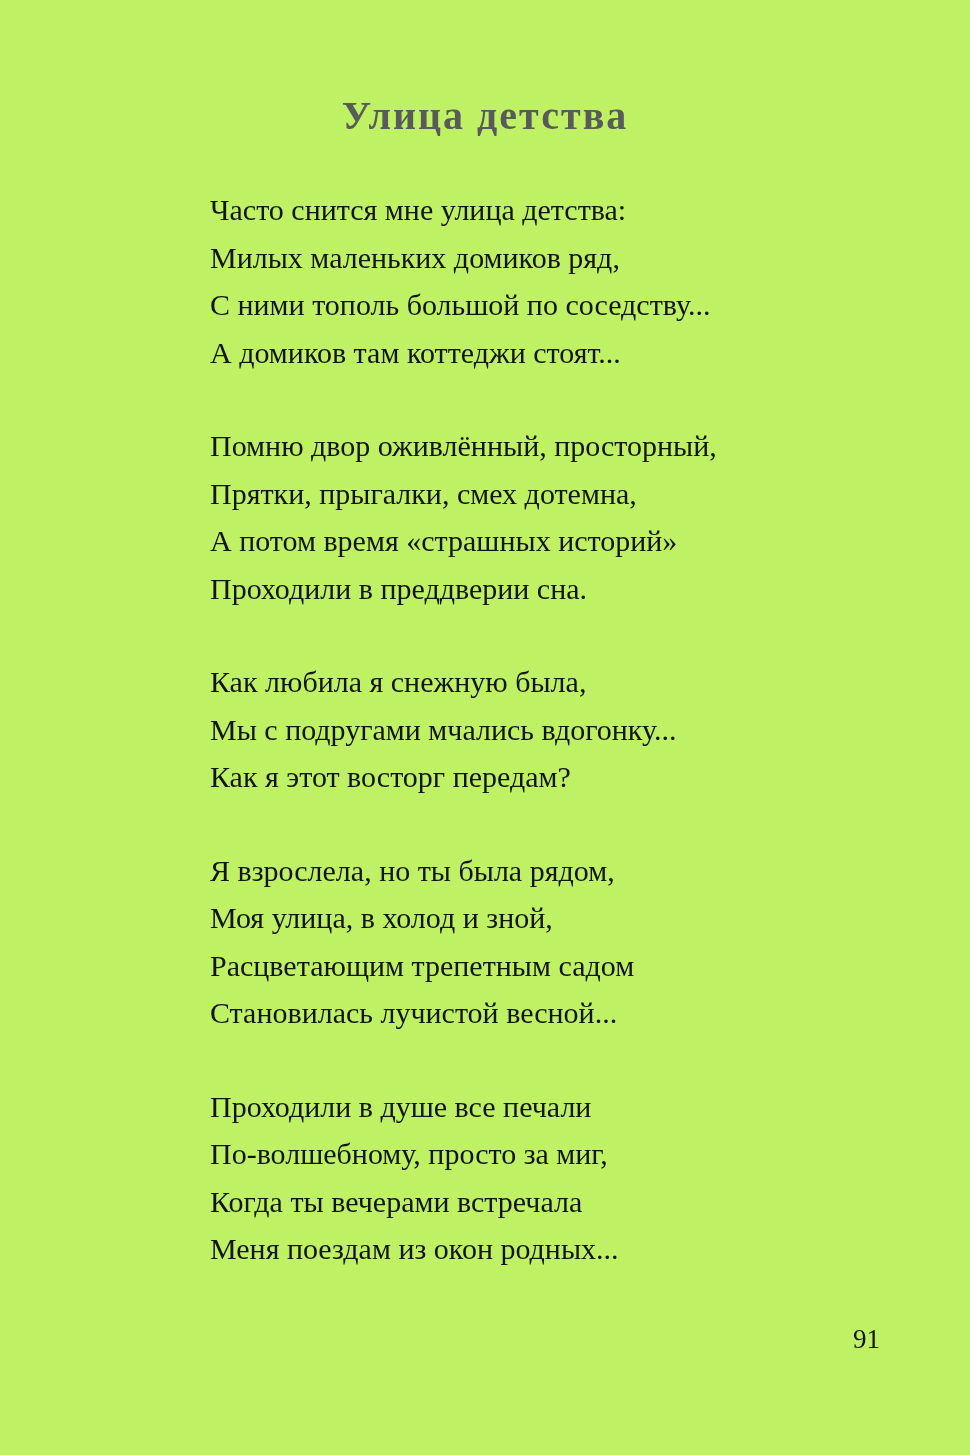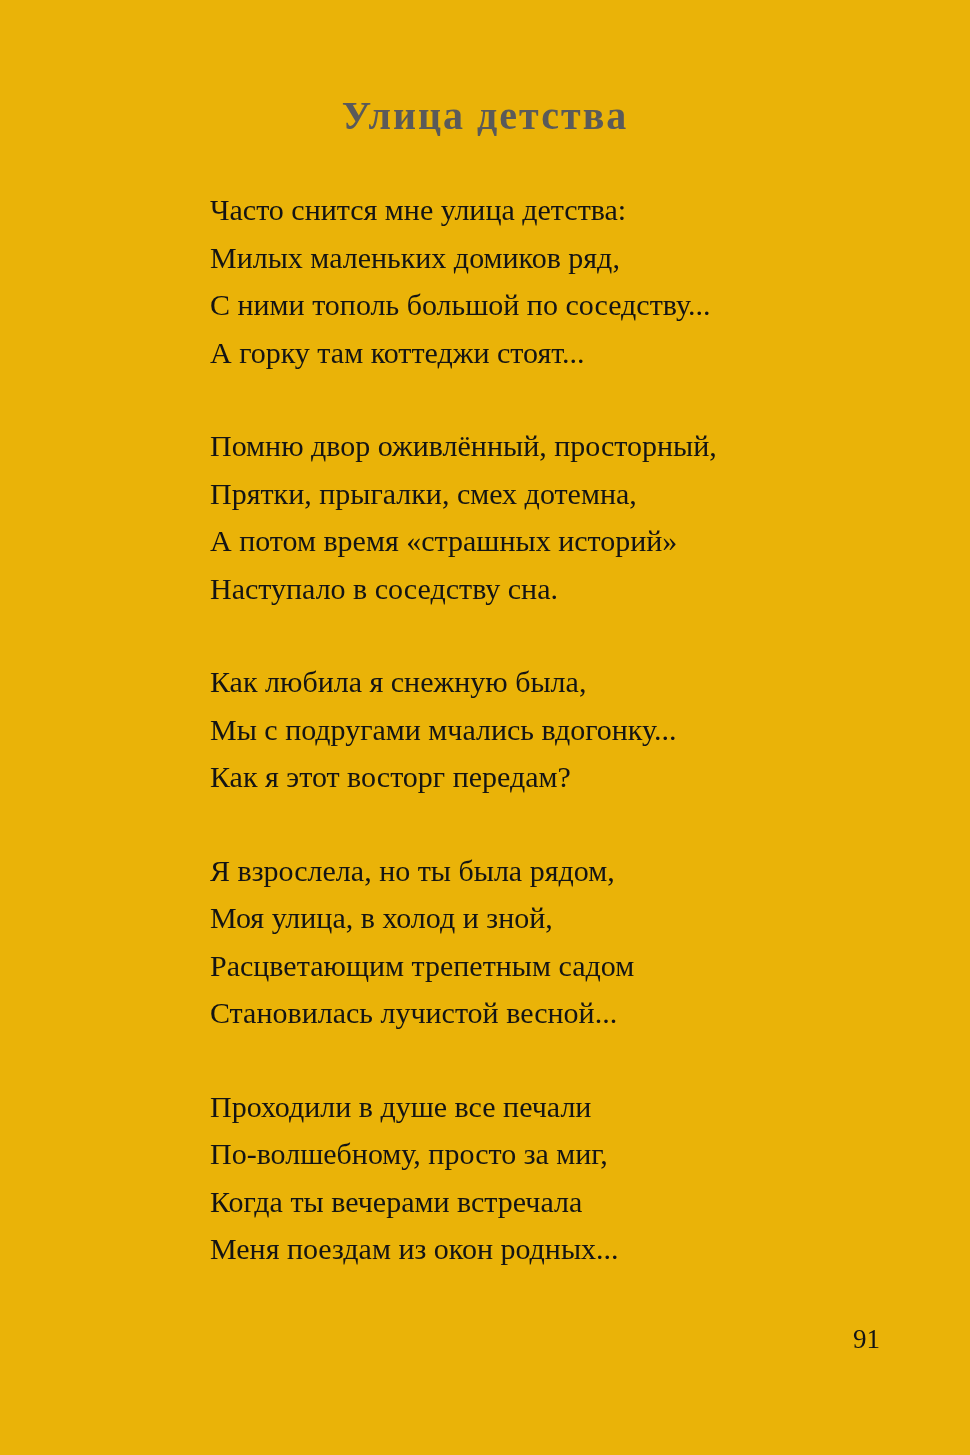--- a/index.html
+++ b/index.html
@@ -4,21 +4,21 @@
 <style>
   html, body {
     margin: 0;
     padding: 0;
     background: #ffffff;
   }
   .page {
     position: relative;
     width: 970px;
     height: 1455px;
-    background: #eab308;
+    background: #bef264;
     overflow: hidden;
     font-family: "Liberation Serif", serif;
   }
   .poem-title {
     margin: 0;
     padding-top: 92px;
     text-align: center;
     font-family: "Liberation Serif", serif;
     font-size: 40px;
     font-weight: bold;
@@ -54,28 +54,28 @@
 <div class="page">
 
   <h1 class="poem-title">Улица детства</h1>
 
   <div class="poem">
 
     <div class="stanza">
       <div class="line">Часто снится мне улица детства:</div>
       <div class="line">Милых маленьких домиков ряд,</div>
       <div class="line">С ними тополь большой по соседству...</div>
-      <div class="line">А горку там коттеджи стоят...</div>
+      <div class="line">А домиков там коттеджи стоят...</div>
     </div>
 
     <div class="stanza">
       <div class="line">Помню двор оживлённый, просторный,</div>
       <div class="line">Прятки, прыгалки, смех дотемна,</div>
       <div class="line">А потом время «страшных историй»</div>
-      <div class="line">Наступало в соседству сна.</div>
+      <div class="line">Проходили в преддверии сна.</div>
     </div>
 
     <div class="stanza">
       <div class="line">Как любила я снежную была,</div>
       <div class="line">Мы с подругами мчались вдогонку...</div>
       <div class="line">Как я этот восторг передам?</div>
     </div>
 
     <div class="stanza">
       <div class="line">Я взрослела, но ты была рядом,</div>

